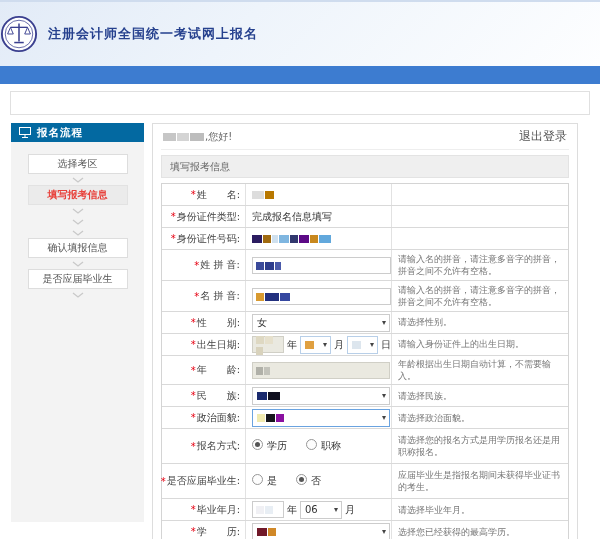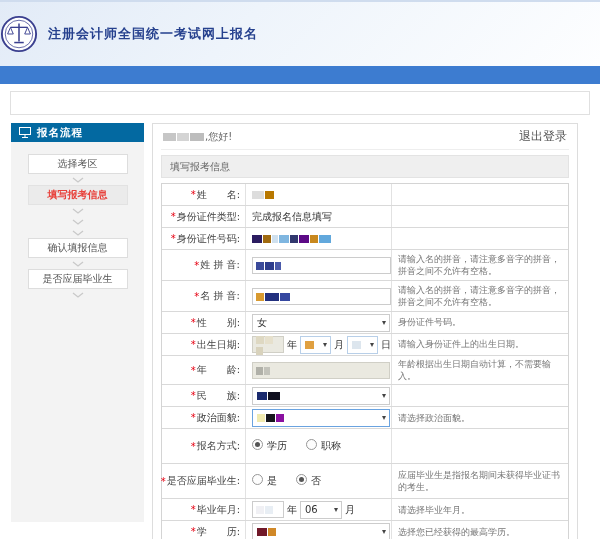--- a/index.html
+++ b/index.html
@@ -172,21 +172,21 @@
               <span><span class="cb" style="background: rgb(216, 154, 48); width: 8px;"></span><span class="cb" style="background: rgb(34, 48, 126); width: 14px;"></span><span class="cb" style="background: rgb(53, 72, 160); width: 10px;"></span></span>
             </span>
           </div>
           <div class="cell-hint">请输入名的拼音，请注意多音字的拼音，拼音之间不允许有空格。</div>
         </div>
         <div class="row">
           <div class="cell-label"><span class="star">*</span>性　　别:</div>
           <div class="cell-value">
             <span class="sel " style="width: 138px;">女<span class="arr">▾</span></span>
           </div>
-          <div class="cell-hint">身份证件号码。</div>
+          <div class="cell-hint">请选择性别。</div>
         </div>
         <div class="row">
           <div class="cell-label"><span class="star">*</span>出生日期:</div>
           <div class="cell-value">
             <span class="input-box input-dis" style="width: 34px;">
               <span><span class="cb" style="background: rgb(222, 216, 194); width: 8px;"></span><span class="cb" style="background: rgb(230, 224, 204); width: 8px;"></span><span class="cb" style="background: rgb(216, 210, 188); width: 7px;"></span></span>
             </span>
             <span class="unit">年</span>
             <span class="sel small" style="width: 32px;">
               <span><span class="cb" style="background: rgb(224, 160, 64); width: 9px;"></span></span>
@@ -211,39 +211,41 @@
           <div class="cell-hint">年龄根据出生日期自动计算，不需要输入。</div>
         </div>
         <div class="row">
           <div class="cell-label"><span class="star">*</span>民　　族:</div>
           <div class="cell-value">
             <span class="sel " style="width: 138px;">
               <span><span class="cb" style="background: rgb(26, 42, 110); width: 10px;"></span><span class="cb" style="background: rgb(16, 16, 32); width: 12px;"></span></span>
               <span class="arr">▾</span>
             </span>
           </div>
+          <div class="cell-hint">请选择民族。</div>
         </div>
         <div class="row">
           <div class="cell-label"><span class="star">*</span>政治面貌:</div>
           <div class="cell-value">
             <span class="sel focus" style="width: 138px;">
               <span><span class="cb" style="background: rgb(240, 234, 176); width: 8px;"></span><span class="cb" style="background: rgb(21, 21, 26); width: 9px;"></span><span class="cb" style="background: rgb(138, 16, 160); width: 8px;"></span></span>
               <span class="arr">▾</span>
             </span>
           </div>
           <div class="cell-hint">请选择政治面貌。</div>
         </div>
         <div class="row radio-row">
           <div class="cell-label"><span class="star">*</span>报名方式:</div>
           <div class="cell-value">
             <span class="radio-opt"><span class="radio">
                 <span class="dot"></span>
               </span>学历</span>
             <span class="radio-opt"><span class="radio"></span>职称</span>
           </div>
+          <div class="cell-hint">请选择您的报名方式是用学历报名还是用职称报名。</div>
         </div>
         <div class="row radio-row">
           <div class="cell-label"><span class="star">*</span>是否应届毕业生:</div>
           <div class="cell-value">
             <span class="radio-opt"><span class="radio"></span>是</span>
             <span class="radio-opt"><span class="radio">
                 <span class="dot"></span>
               </span>否</span>
           </div>
           <div class="cell-hint">应届毕业生是指报名期间未获得毕业证书的考生。</div>

